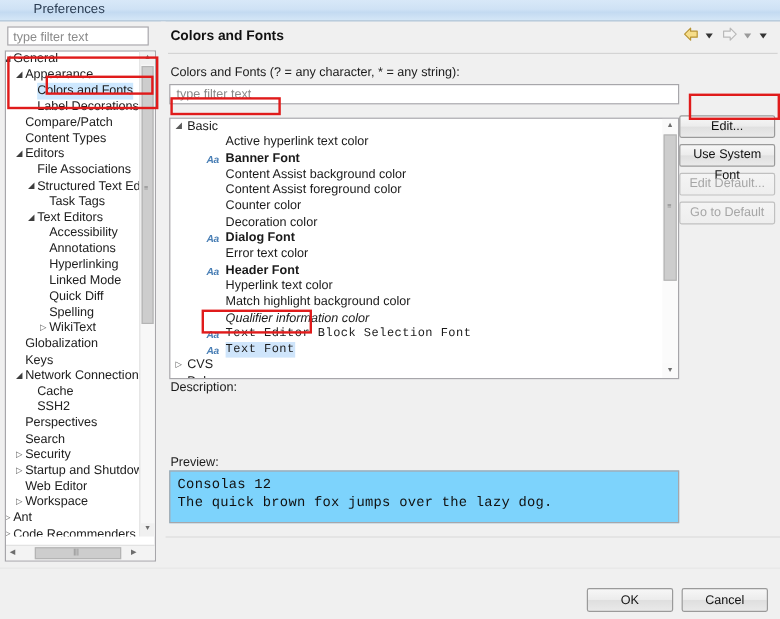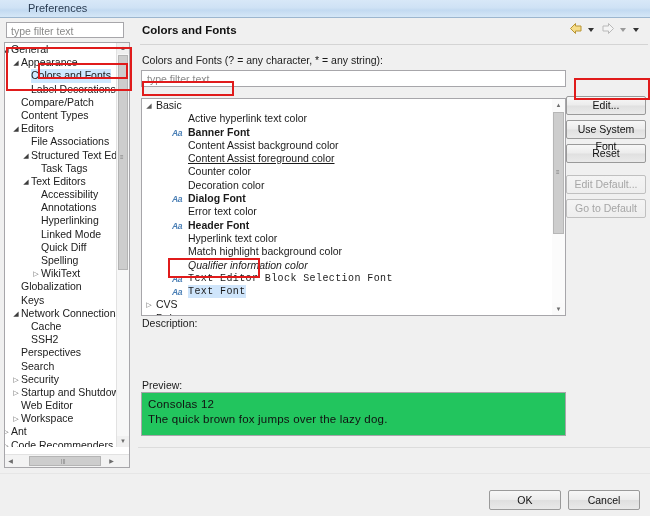--- a/index.html
+++ b/index.html
@@ -119,22 +119,22 @@
   .btn.dis{color:#a6a6a6;border-color:#c0c0c0;background:linear-gradient(to bottom,#f4f4f4,#eeeeee);}
 
   
   .descbox{
     position:absolute;left:3px;top:312px;width:425px;height:36px;
     background:#f2f2f2;border-top:1px solid #d8d8d8;border-bottom:1px solid #e4e4e4;
     box-sizing:border-box;font-size:10.5px;color:#1a1a1a;padding:4px 0 0 6px;
   }
   .prevbox{
     position:absolute;left:3px;top:374px;width:425px;height:44px;
-    background:#22c55e;border:1px solid #a7a6aa;box-sizing:border-box;
-    font-family:Liberation Sans, sans-serif;
+    background:#7dd3fc;border:1px solid #a7a6aa;box-sizing:border-box;
+    font-family:Liberation Mono, monospace;
     font-size:11.5px;color:#111;padding:4px 0 0 6px;line-height:15px;
     letter-spacing:0.2px;
   }
 
   .lowrule{position:absolute;left:138px;top:447px;width:512px;height:1px;background:#dcdcdc;}
   .btnrow1{position:absolute;right:8px;top:458px;}
   .wbtn{
     display:inline-block;width:72px;height:20px;margin-left:4px;
     background:linear-gradient(to bottom,#f7f7f7 0%,#ececec 48%,#dfdfdf 52%,#e9e9e9 100%);
     border:1px solid #9a9a9a;border-radius:2px;box-sizing:border-box;
@@ -328,21 +328,21 @@
               <span class="txt" style="left: 46px;">Active hyperlink text color</span>
             </div>
             <div class="lrow">
               <span class="aa" style="left: 30px;">Aa</span>
               <span class="txt b" style="left: 46px;">Banner Font</span>
             </div>
             <div class="lrow">
               <span class="txt" style="left: 46px;">Content Assist background color</span>
             </div>
             <div class="lrow">
-              <span class="txt" style="left: 46px; text-decoration: underline;">Content Assist foreground color</span>
+              <span class="txt" style="left: 46px;">Content Assist foreground color</span>
             </div>
             <div class="lrow">
               <span class="txt" style="left: 46px;">Counter color</span>
             </div>
             <div class="lrow">
               <span class="txt" style="left: 46px;">Decoration color</span>
             </div>
             <div class="lrow">
               <span class="aa" style="left: 30px;">Aa</span>
               <span class="txt b" style="left: 46px;">Dialog Font</span>
@@ -384,21 +384,20 @@
           <div class="up">▲</div>
           <div class="thumb"></div>
           <div class="grip">≡</div>
           <div class="dn">▼</div>
         </div>
       </div>
 
       <div class="btncol" id="btncol-host">
           <button class="btn">Edit...</button>
           <button class="btn">Use System Font</button>
-          <button class="btn" style="margin-bottom: 12px;">Reset</button>
           <button class="btn dis">Edit Default...</button>
           <button class="btn dis">Go to Default</button>
         </div>
 
       <div class="fieldlabel" style="left:4px;top:299px;">Description:</div>
 
       <div class="fieldlabel" style="left:4px;top:361px;">Preview:</div>
       <div class="prevbox">
         <div>Consolas 12</div>
         <div>The quick brown fox jumps over the lazy dog.</div>

